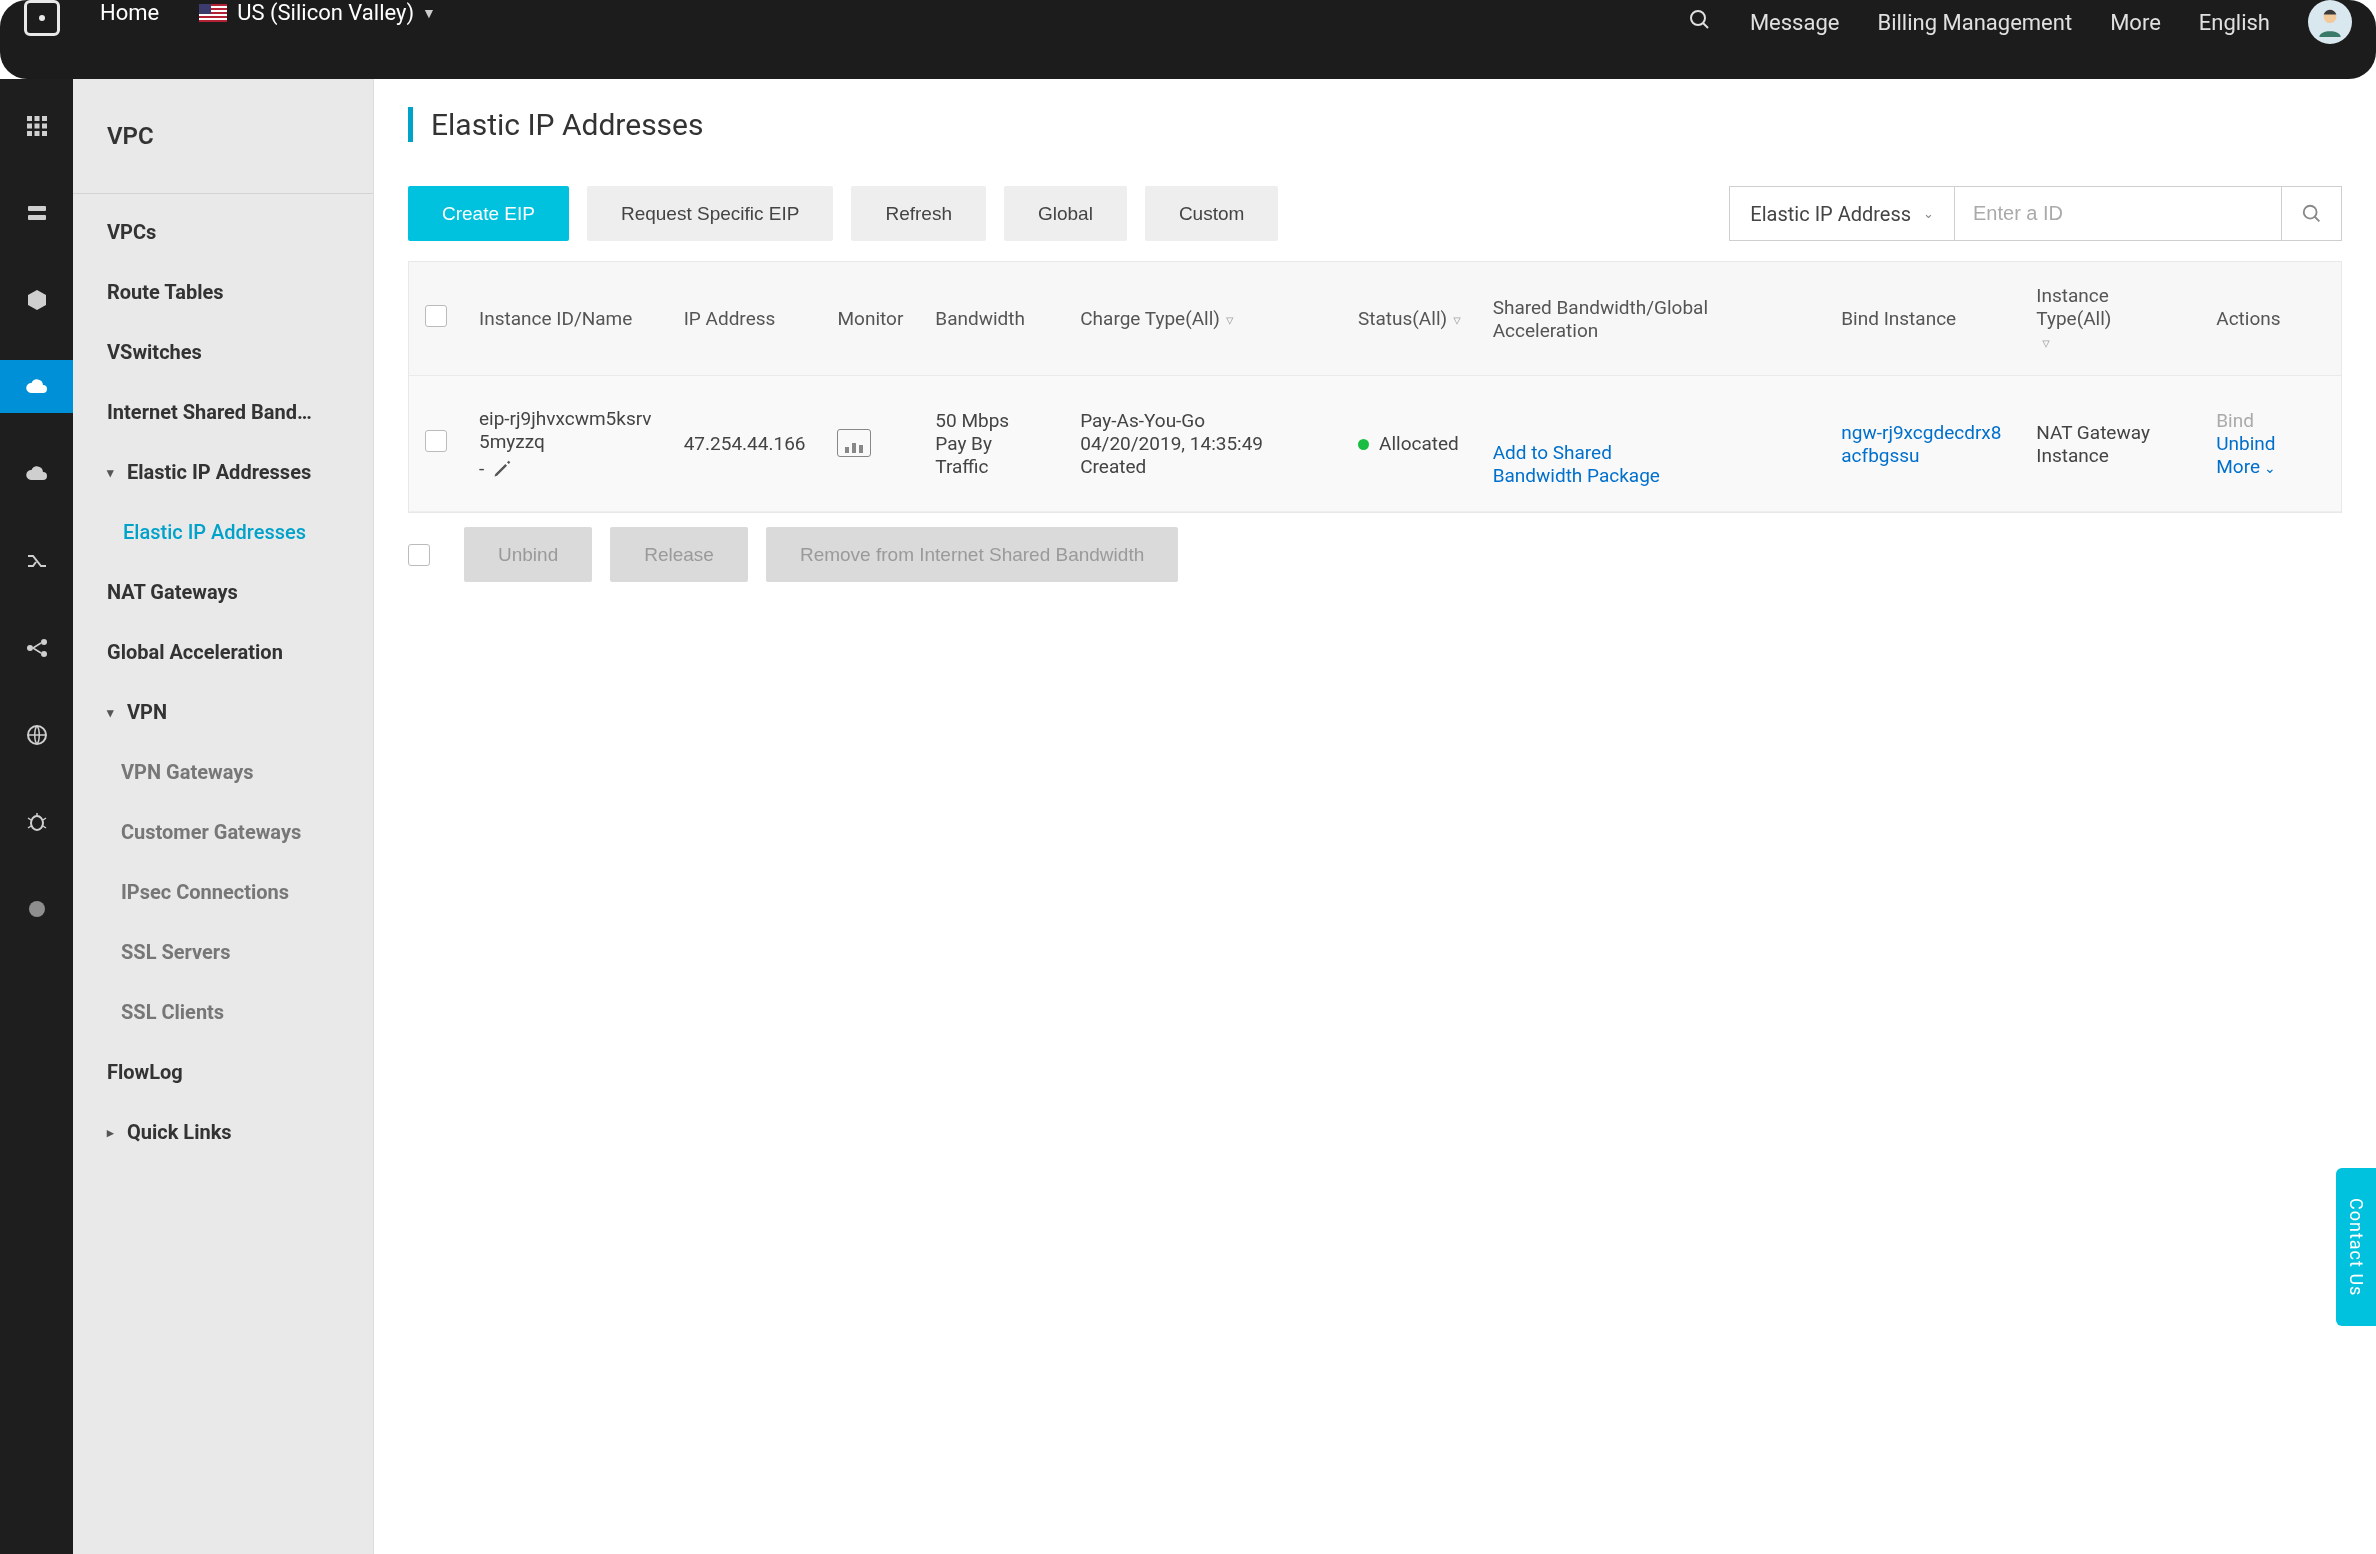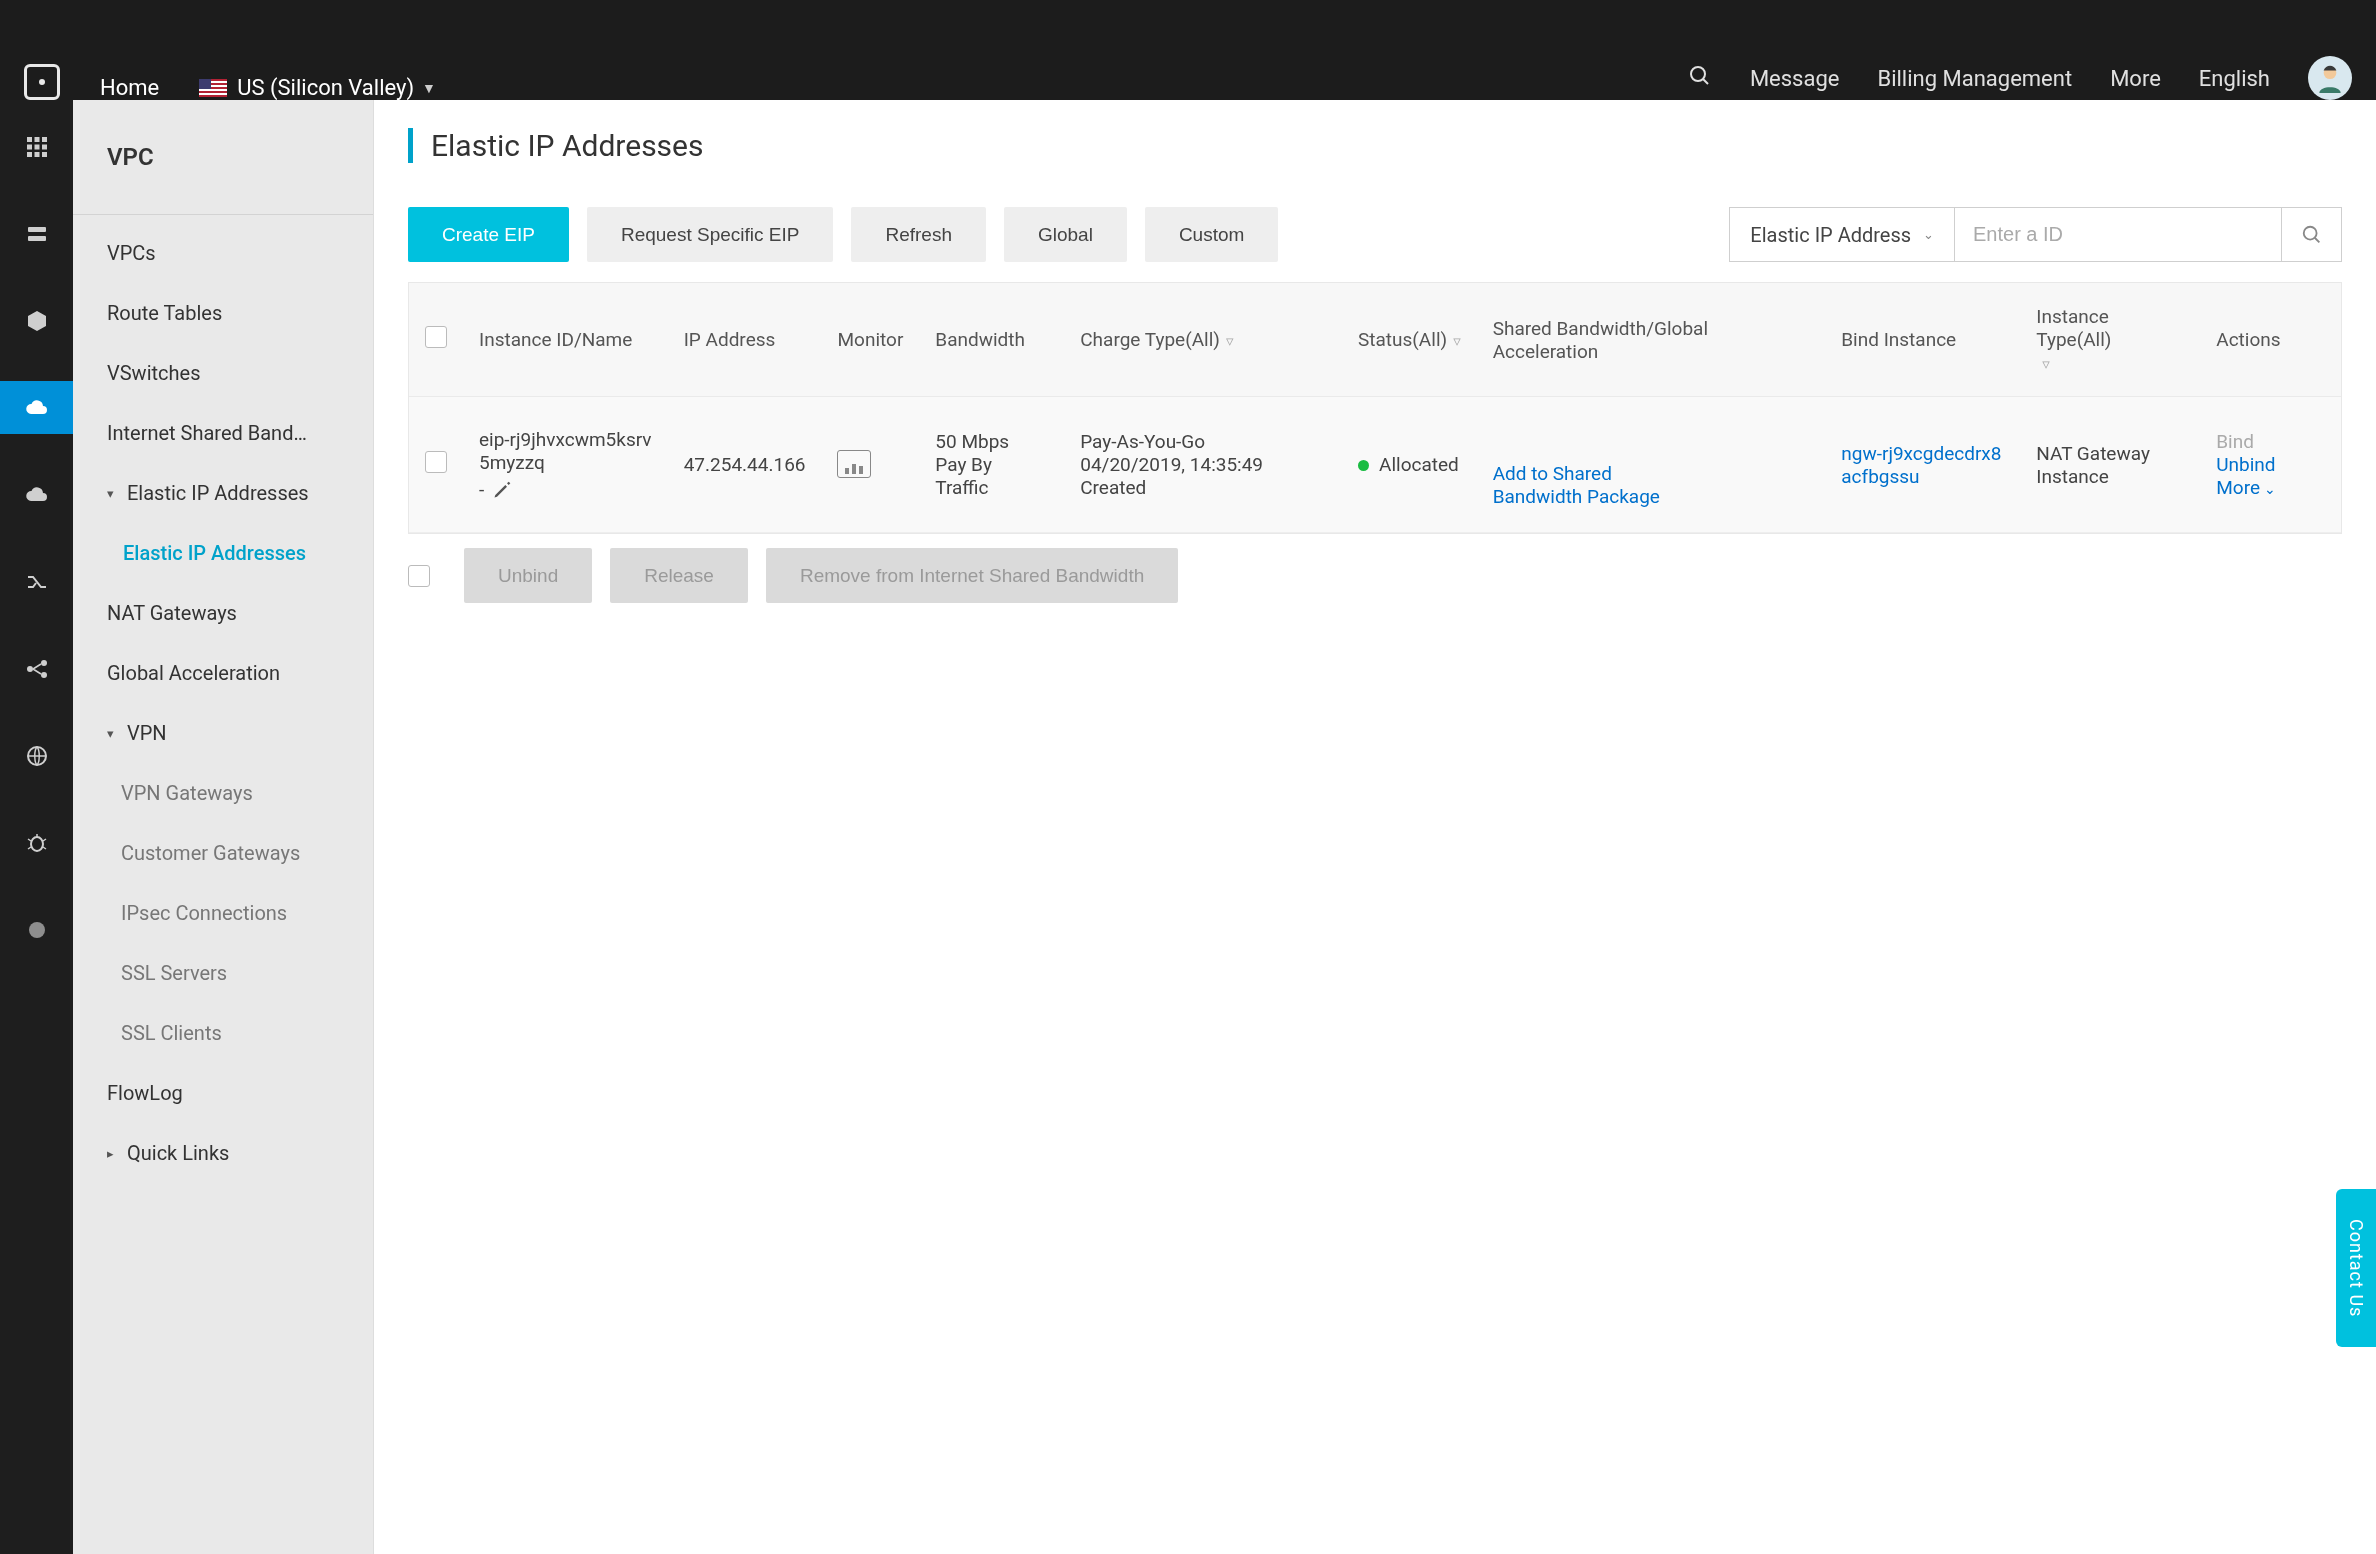--- a/index.html
+++ b/index.html
@@ -7,26 +7,27 @@
     font-family: -apple-system, BlinkMacSystemFont, "Segoe UI", Roboto, "Helvetica Neue", Arial, sans-serif;
     font-size: 13px;
     color: #333;
     background: #fff;
     width: 2376px;
     height: 1554px;
     overflow: hidden;
   }
   
   .top-header {
-    height: 100px;
+    height: 79px;
     background: #1c1c1c;
     color: #e0e0e0;
     display: flex;
-    align-items: flex-end;
+    align-items: flex-start;
     padding: 0 24px;
+    border-radius: 27px;
   }
   .brand-logo {
     width: 36px; height: 36px; border: 3px solid #e8e8e8; border-radius: 6px;
     position: relative; margin-right: 40px;
   }
   .brand-logo::after { content:""; position:absolute; width:6px; height:6px; background:#e8e8e8; border-radius:50%; top:50%; left:50%; transform:translate(-50%,-50%);}
   .home-link { font-size: 22px; color: #fff; margin-right: 40px; }
   .region-selector { display:flex; align-items:center; font-size:22px; color:#fff; cursor:pointer; }
   .flag-us {
     width:28px; height:18px; margin-right:10px; background:
@@ -56,21 +57,21 @@
     width: 301px; background:#e9e9e9; border-right:1px solid #ddd; display:flex; flex-direction:column;
     padding-bottom:20px;
   }
   .sidebar-title {
     height: 115px; display:flex; align-items:center; padding:0 34px;
     font-size:24px; font-weight:600; color:#333; border-bottom:1px solid #d3d3d3;
   }
   .side-list { padding-top:8px; }
   .side-item {
     padding: 18px 18px 18px 34px; font-size:20px; color:#333; cursor:pointer;
-    display:flex; align-items:center; white-space:nowrap; overflow:hidden; text-overflow:ellipsis;
+    display:flex; align-items:center; white-space:nowrap; overflow:hidden; text-overflow:ellipsis;font-weight:bold;
   }
   .side-item .tri { width:10px; margin-right:10px; font-size:13px; color:#555; }
   .side-item.sub { padding-left:50px; }
   .side-item.sub2 { padding-left:48px; color:#777; }
   .side-item.active { color:#00a2ca; font-weight:500; }
 
   
   .main { flex:1; background:#fff; display:flex; flex-direction:column; position:relative; }
   .page-title-bar { padding: 28px 34px 18px 34px; }
   .page-title { font-size:30px; color:#333; border-left:5px solid #00a2ca; padding-left:18px; }

